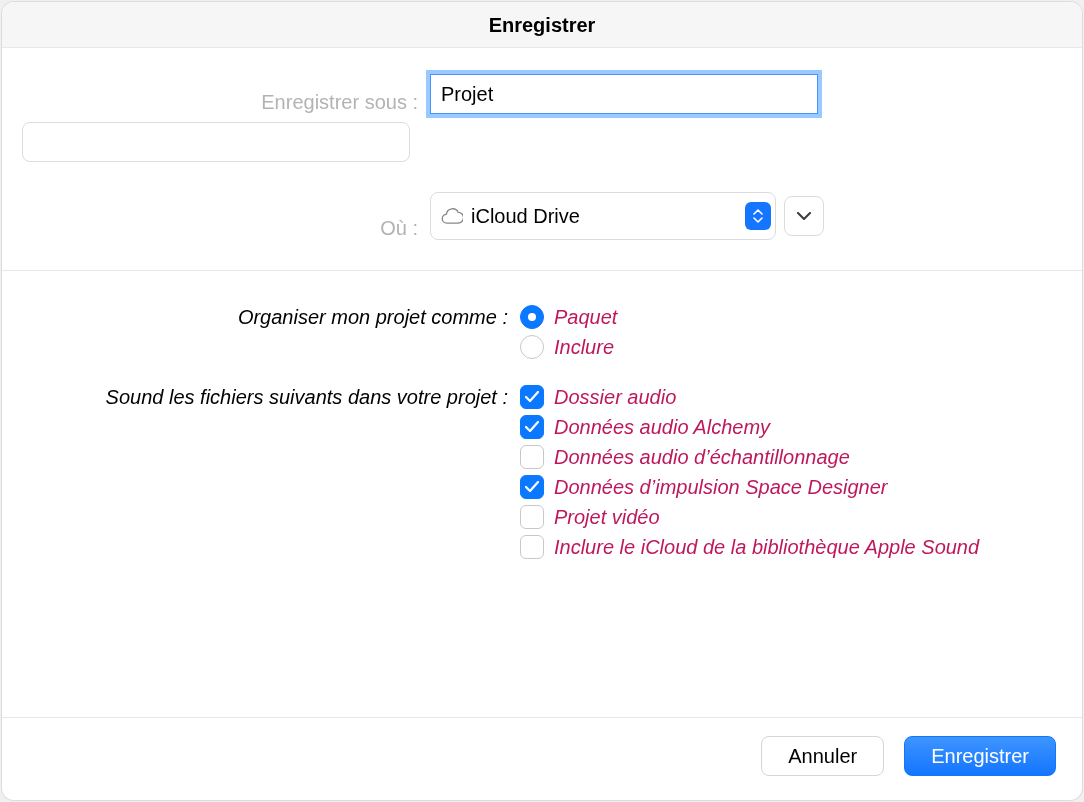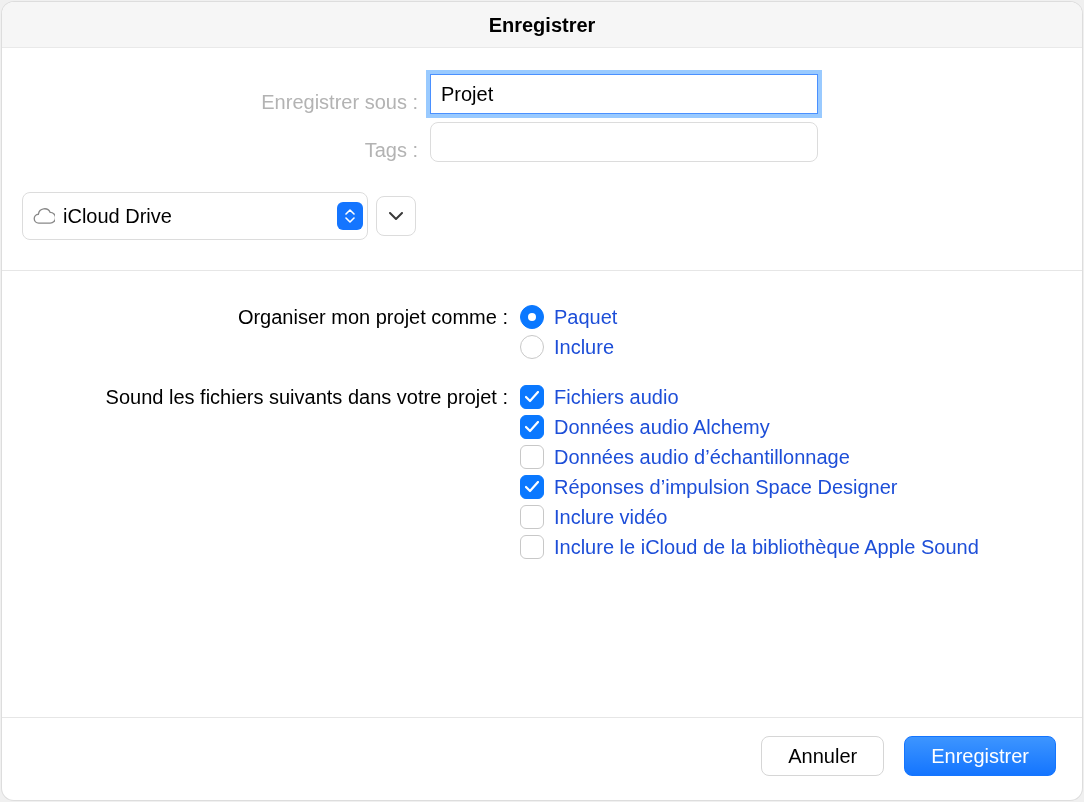--- a/index.html
+++ b/index.html
@@ -105,21 +105,21 @@
       height: 40px;
       margin-left: 8px;
       border: 1px solid #dcdcdc;
       border-radius: 8px;
       background: #fff;
       display: flex;
       align-items: center;
       justify-content: center;
       cursor: default;
     }
-    .section2 { padding-top: 28px; }
+    .section2 { padding-top: 28px; font-style: italic; }
     .optrow {
       display: flex;
       align-items: center;
       margin: 6px 0;
     }
     .optlabel {
       width: 498px;
       text-align: right;
       padding-right: 12px;
       font-size: 20px;
@@ -157,21 +157,21 @@
       display: flex;
       align-items: center;
       justify-content: center;
     }
     .chk.checked {
       background: #0a78ff;
       border-color: #0a78ff;
     }
     .chk.checked svg { display: block; }
     .chk svg { display: none; }
-    .opt-text { font-size: 20px; color: #1d4ed8; }
+    .opt-text { font-size: 20px; color: #be185d; }
     .gap { height: 14px; }
     .footer {
       margin-top: auto;
       border-top: 1px solid #e6e6e6;
       padding: 18px 26px 24px;
       display: flex;
       justify-content: flex-end;
       gap: 20px;
     }
     .btn {
@@ -200,26 +200,26 @@
   </div>
 
   <div class="section">
     <div class="row">
       <div class="label-col label-light">Enregistrer sous :</div>
       <div class="value-col">
         <input class="filename-input" type="text" value="Projet" style="">
       </div>
     </div>
     <div class="row">
-      <div class="label-col label-light">Tags :</div>
       <div class="value-col">
         <input class="tags-input" type="text" value="" style="">
       </div>
     </div>
     <div class="row where-row">
+      <div class="label-col label-light">Où :</div>
       <div class="value-col">
         <div class="where-select">
           <svg class="cloud-icon" viewBox="0 0 24 18">
             <path d="M19 17H6a5 5 0 0 1-.3-9.99A7 7 0 0 1 19 5a5 5 0 0 1 0 12z" fill="none" stroke="#888" stroke-width="1.5"></path>
           </svg>
           <span class="where-text">iCloud Drive</span>
           <span class="stepper-knob">
             <svg width="10" height="6" viewBox="0 0 10 6">
                 <path d="M1 5 L5 1 L9 5" fill="none" stroke="#fff" stroke-width="1.6" stroke-linecap="round" stroke-linejoin="round"></path>
               </svg>
@@ -253,21 +253,21 @@
 
     <div class="gap"></div>
 
     <div class="optrow">
       <div class="optlabel">Sound les fichiers suivants dans votre projet :</div>
       <div class="chk checked">
           <svg width="14" height="12" viewBox="0 0 14 12">
             <path d="M1 6 L5 10 L13 1" fill="none" stroke="#fff" stroke-width="2.2" stroke-linecap="round" stroke-linejoin="round"></path>
           </svg>
         </div>
-      <span class="opt-text">Fichiers audio</span>
+      <span class="opt-text">Dossier audio</span>
     </div>
     <div class="optrow">
       <div class="optlabel"></div>
       <div class="chk checked">
           <svg width="14" height="12" viewBox="0 0 14 12">
             <path d="M1 6 L5 10 L13 1" fill="none" stroke="#fff" stroke-width="2.2" stroke-linecap="round" stroke-linejoin="round"></path>
           </svg>
         </div>
       <span class="opt-text">Données audio Alchemy</span>
     </div>
@@ -276,26 +276,26 @@
       <div class="chk"></div>
       <span class="opt-text">Données audio d’échantillonnage</span>
     </div>
     <div class="optrow">
       <div class="optlabel"></div>
       <div class="chk checked">
           <svg width="14" height="12" viewBox="0 0 14 12">
             <path d="M1 6 L5 10 L13 1" fill="none" stroke="#fff" stroke-width="2.2" stroke-linecap="round" stroke-linejoin="round"></path>
           </svg>
         </div>
-      <span class="opt-text">Réponses d’impulsion Space Designer</span>
+      <span class="opt-text">Données d’impulsion Space Designer</span>
     </div>
     <div class="optrow">
       <div class="optlabel"></div>
       <div class="chk"></div>
-      <span class="opt-text">Inclure vidéo</span>
+      <span class="opt-text">Projet vidéo</span>
     </div>
     <div class="optrow">
       <div class="optlabel"></div>
       <div class="chk"></div>
       <span class="opt-text">Inclure le iCloud de la bibliothèque Apple Sound</span>
     </div>
   </div>
 
   <div class="footer">
     <button class="btn">Annuler</button>

